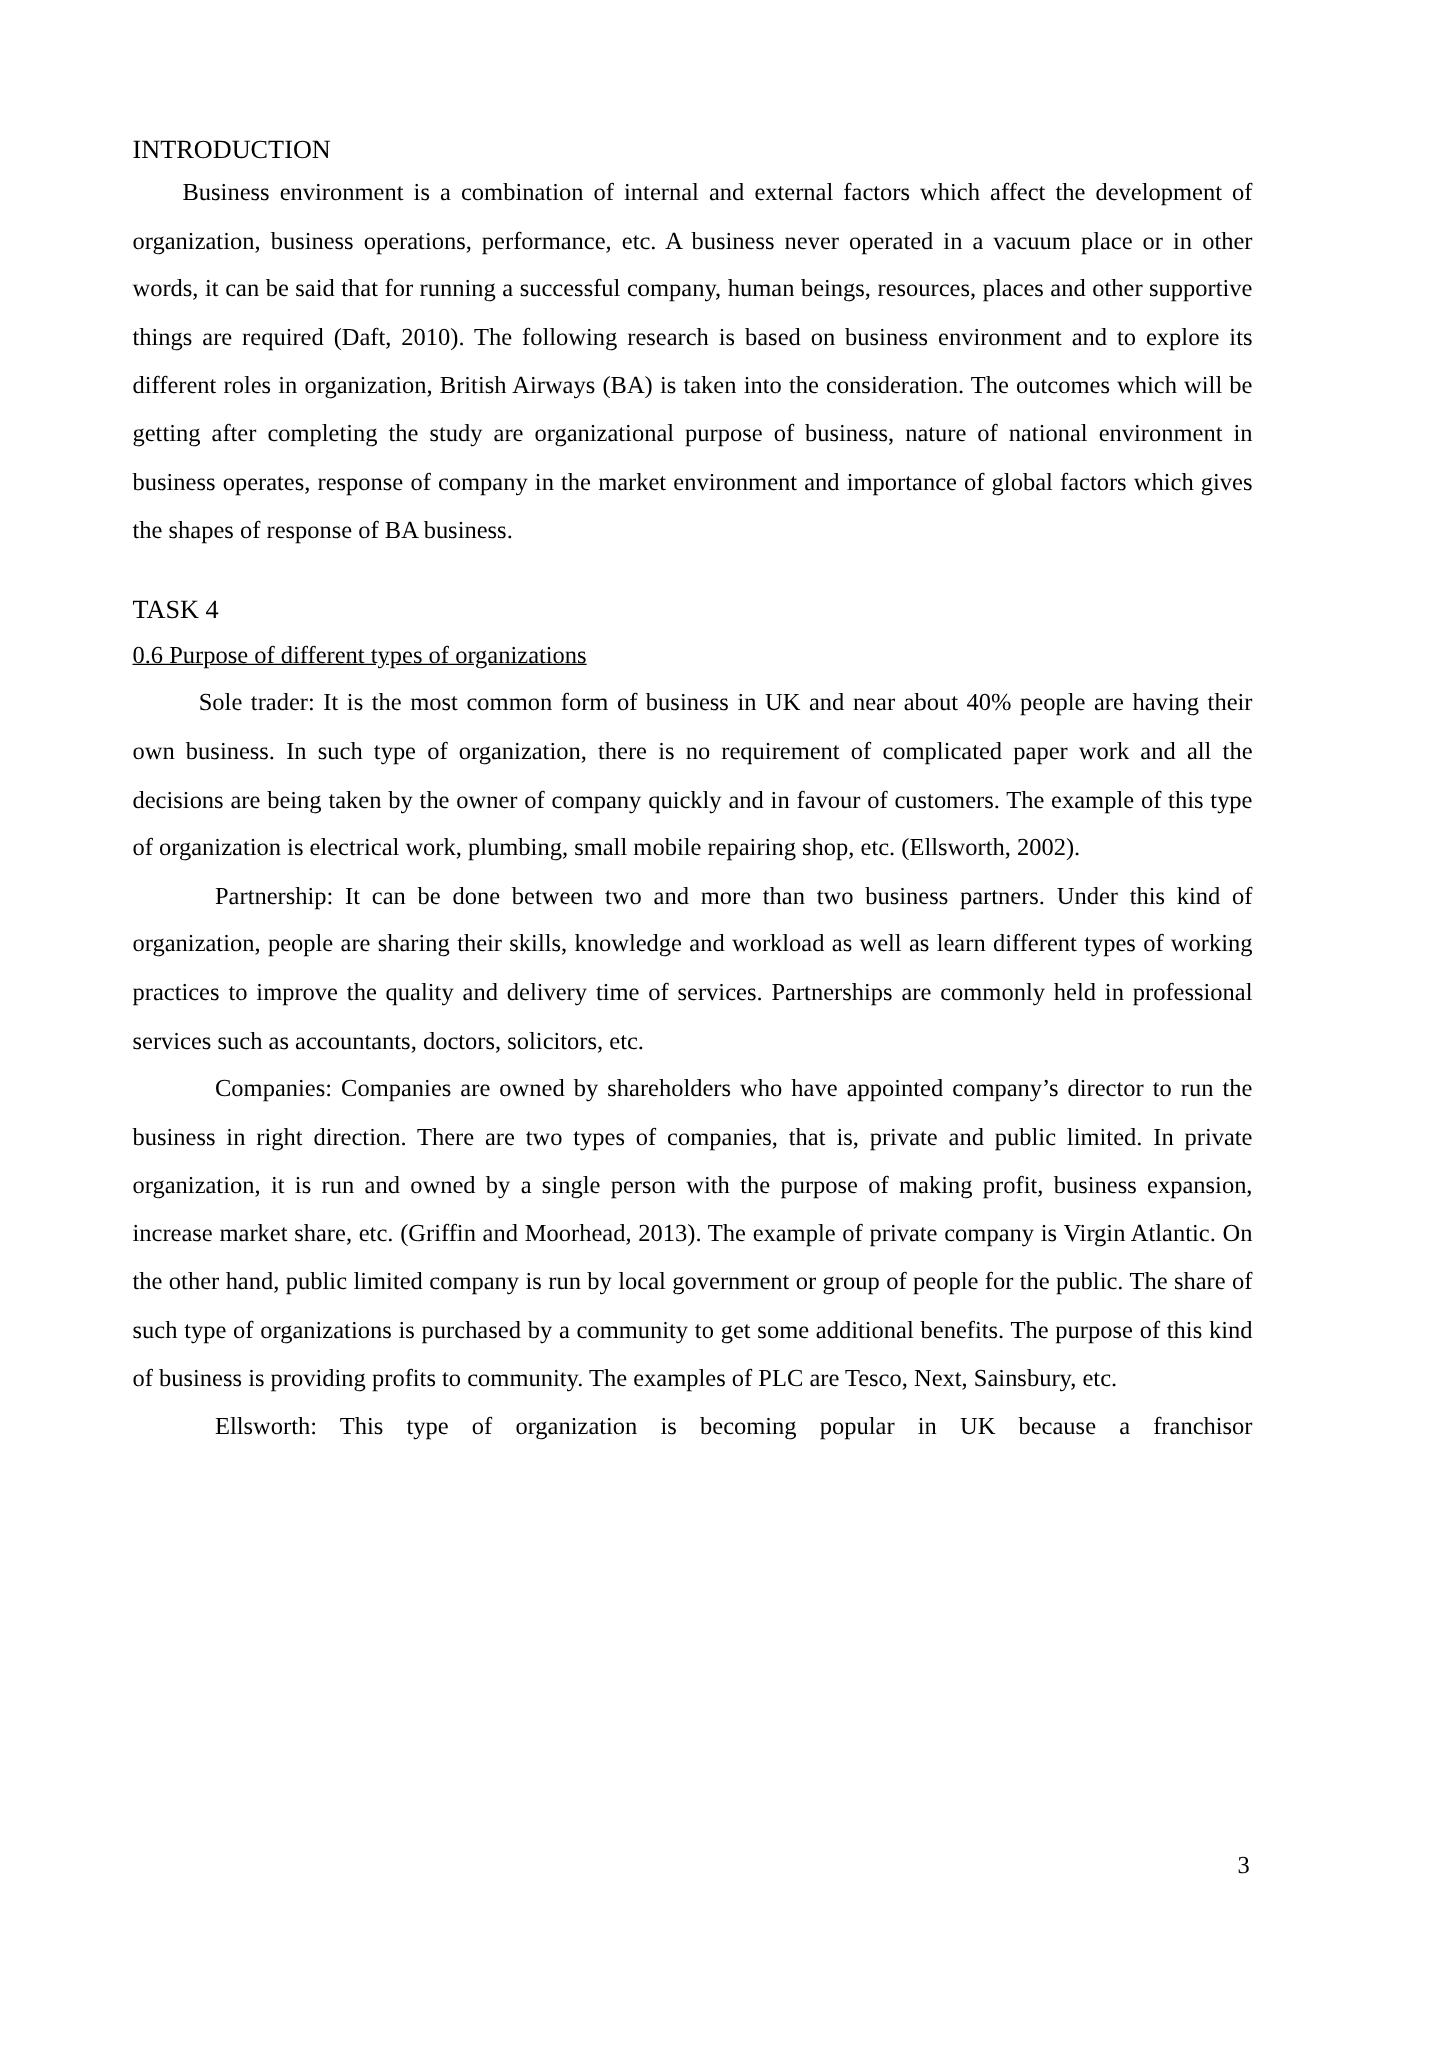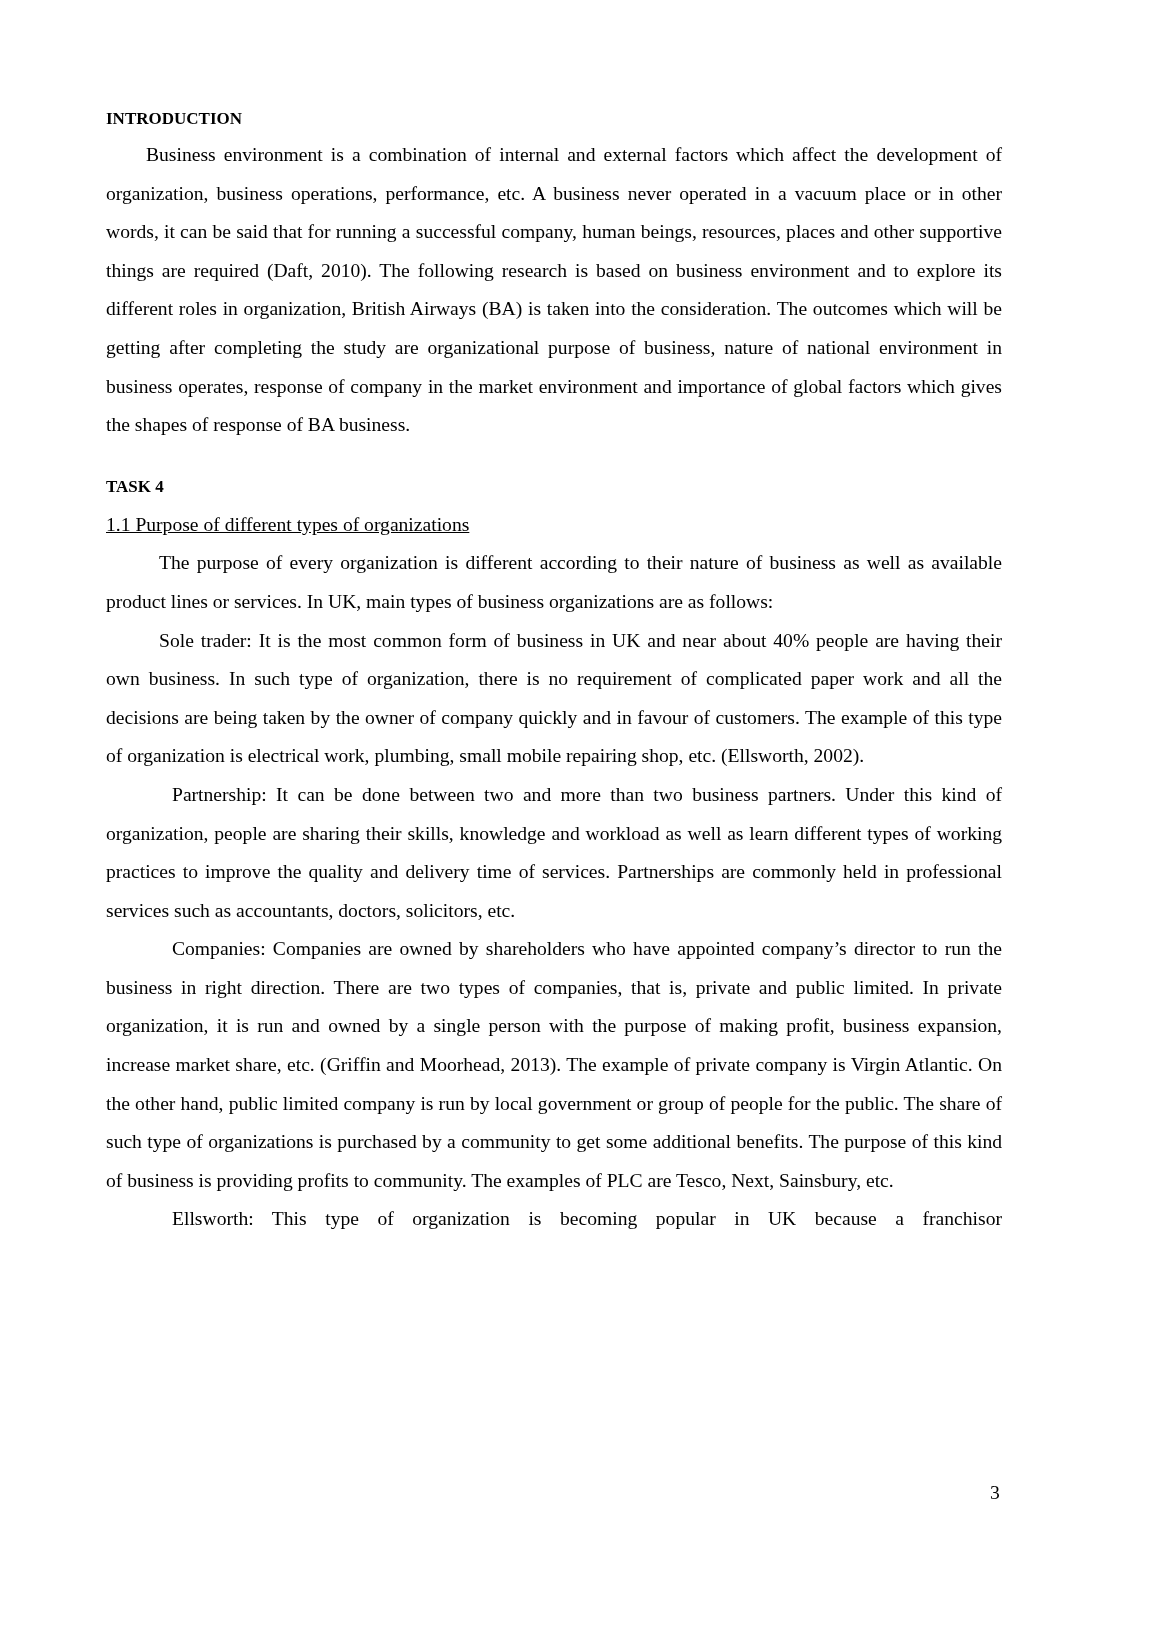--- a/index.html
+++ b/index.html
@@ -15,22 +15,22 @@
       font-family: "Liberation Serif", "DejaVu Serif", serif;
       color: #000000;
     }
     .page {
       position: absolute;
       left: 106px;
       top: 104px;
       width: 896px;
     }
     .h1 {
-      font-size: 17px;
-      font-weight: bold;
+      font-size: 21px;
+      font-weight: normal;
       margin: 0;
       line-height: 30px;
       height: 32px;
     }
     .p {
       font-size: 19.6px;
       line-height: 38.6px;
       text-align: justify;
       margin: 0;
     }
@@ -60,23 +60,22 @@
 <body>
 
 <div class="page">
 
   <h1 class="h1 intro-heading">INTRODUCTION</h1>
 
   <p class="p indent1 intro-para">Business environment is a combination of internal and external factors which affect the development of organization, business operations, performance, etc. A business never operated in a vacuum place or in other words, it can be said that for running a successful company, human beings, resources, places and other supportive things are required (Daft, 2010). The following research is based on business environment and to explore its different roles in organization, British Airways (BA) is taken into the consideration. The outcomes which will be getting after completing the study are organizational purpose of business, nature of national environment in business operates, response of company in the market environment and importance of global factors which gives the shapes of response of BA business.</p>
 
   <h1 class="h1 task-heading">TASK 4</h1>
 
-  <p class="subheading">1.1 Purpose of different types of organizations</p>
+  <p class="subheading">0.6 Purpose of different types of organizations</p>
 
-  <p class="p indent2">The purpose of every organization is different according to their nature of business as well as available product lines or services. In UK, main types of business organizations are as follows:</p>
 
   <p class="p indent2"><span class="lead">Sole trader:</span><span> It is the most common form of business in UK and near about 40% people are having their own business. In such type of organization, there is no requirement of complicated paper work and all the decisions are being taken by the owner of company quickly and in favour of customers. The example of this type of organization is electrical work, plumbing, small mobile repairing shop, etc. (Ellsworth, 2002).</span></p>
 
   <p class="p indent3"><span class="lead">Partnership:</span><span> It can be done between two and more than two business partners. Under this kind of organization, people are sharing their skills, knowledge and workload as well as learn different types of working practices to improve the quality and delivery time of services. Partnerships are commonly held in professional services such as accountants, doctors, solicitors, etc.</span></p>
 
   <p class="p indent3"><span class="lead">Companies:</span><span> Companies are owned by shareholders who have appointed company’s director to run the business in right direction. There are two types of companies, that is, private and public limited. In private organization, it is run and owned by a single person with the purpose of making profit, business expansion, increase market share, etc. (Griffin and Moorhead, 2013). The example of private company is Virgin Atlantic. On the other hand, public limited company is run by local government or group of people for the public. The share of such type of organizations is purchased by a community to get some additional benefits. The purpose of this kind of business is providing profits to community. The examples of PLC are Tesco, Next, Sainsbury, etc.</span></p>
 
   <p class="p indent3" style="text-align-last: justify;"><span class="lead">Ellsworth</span><span>: This type of organization is becoming popular in UK because a franchisor</span></p>
 
 </div>

